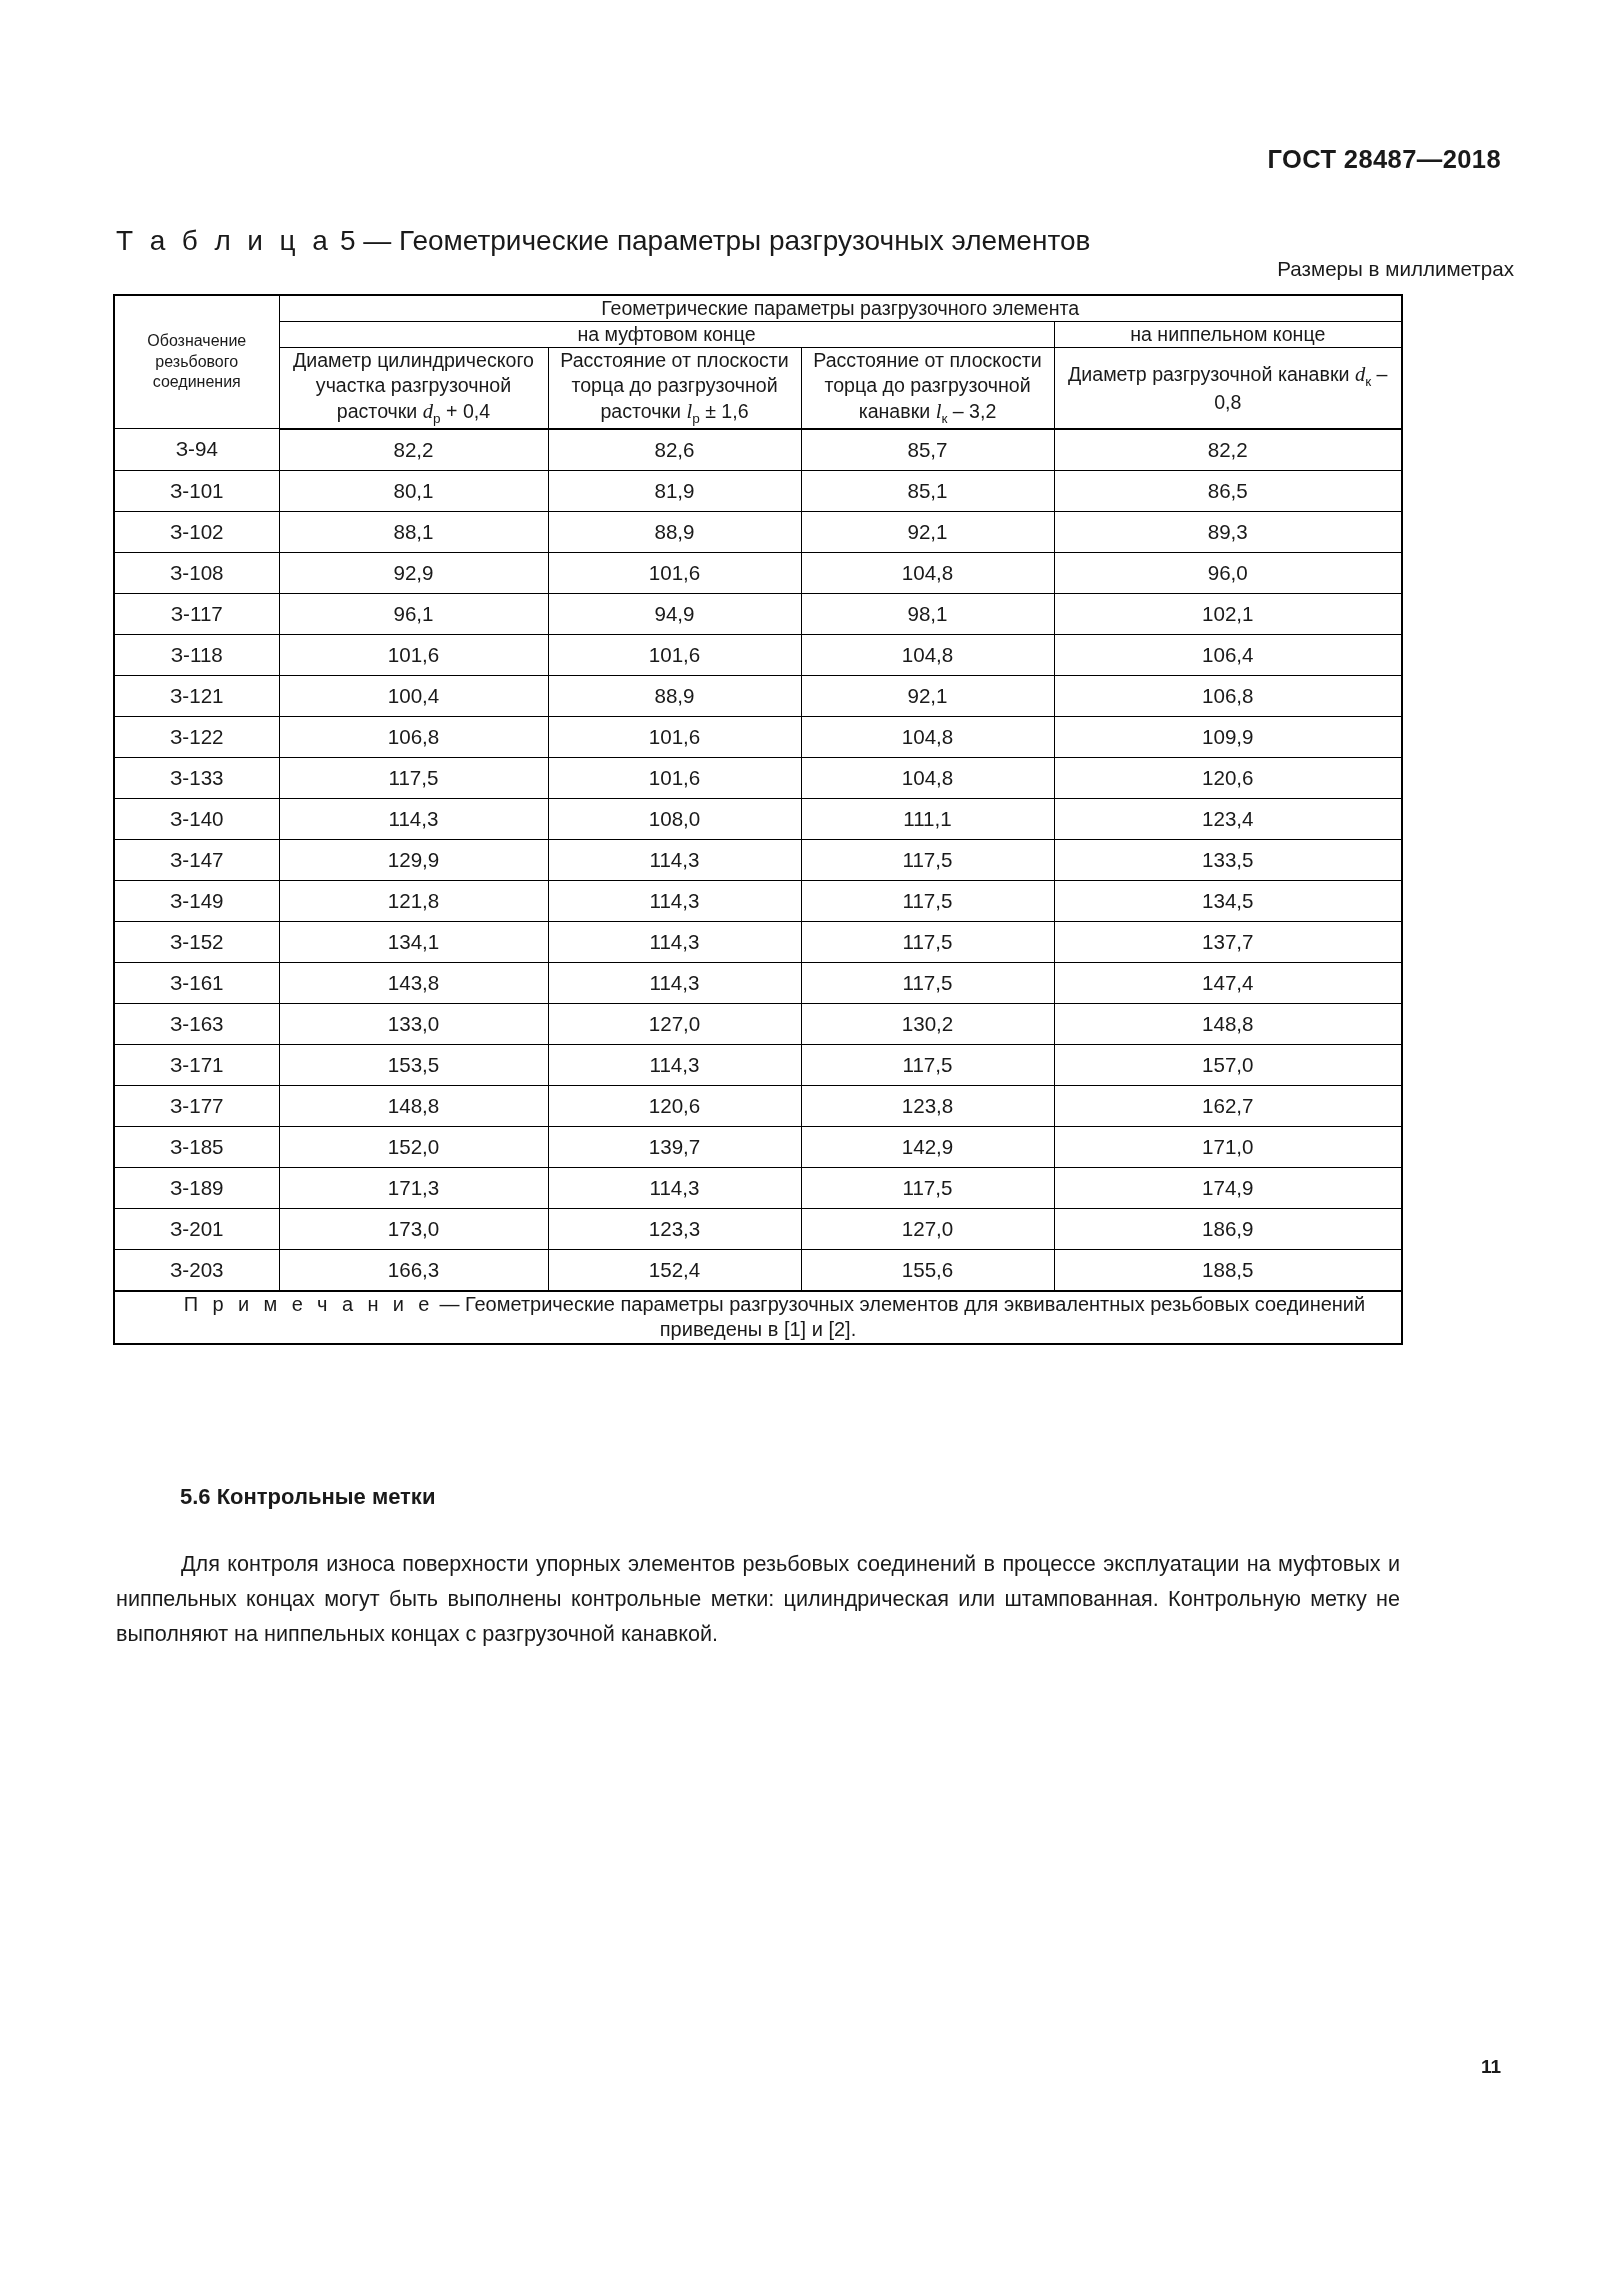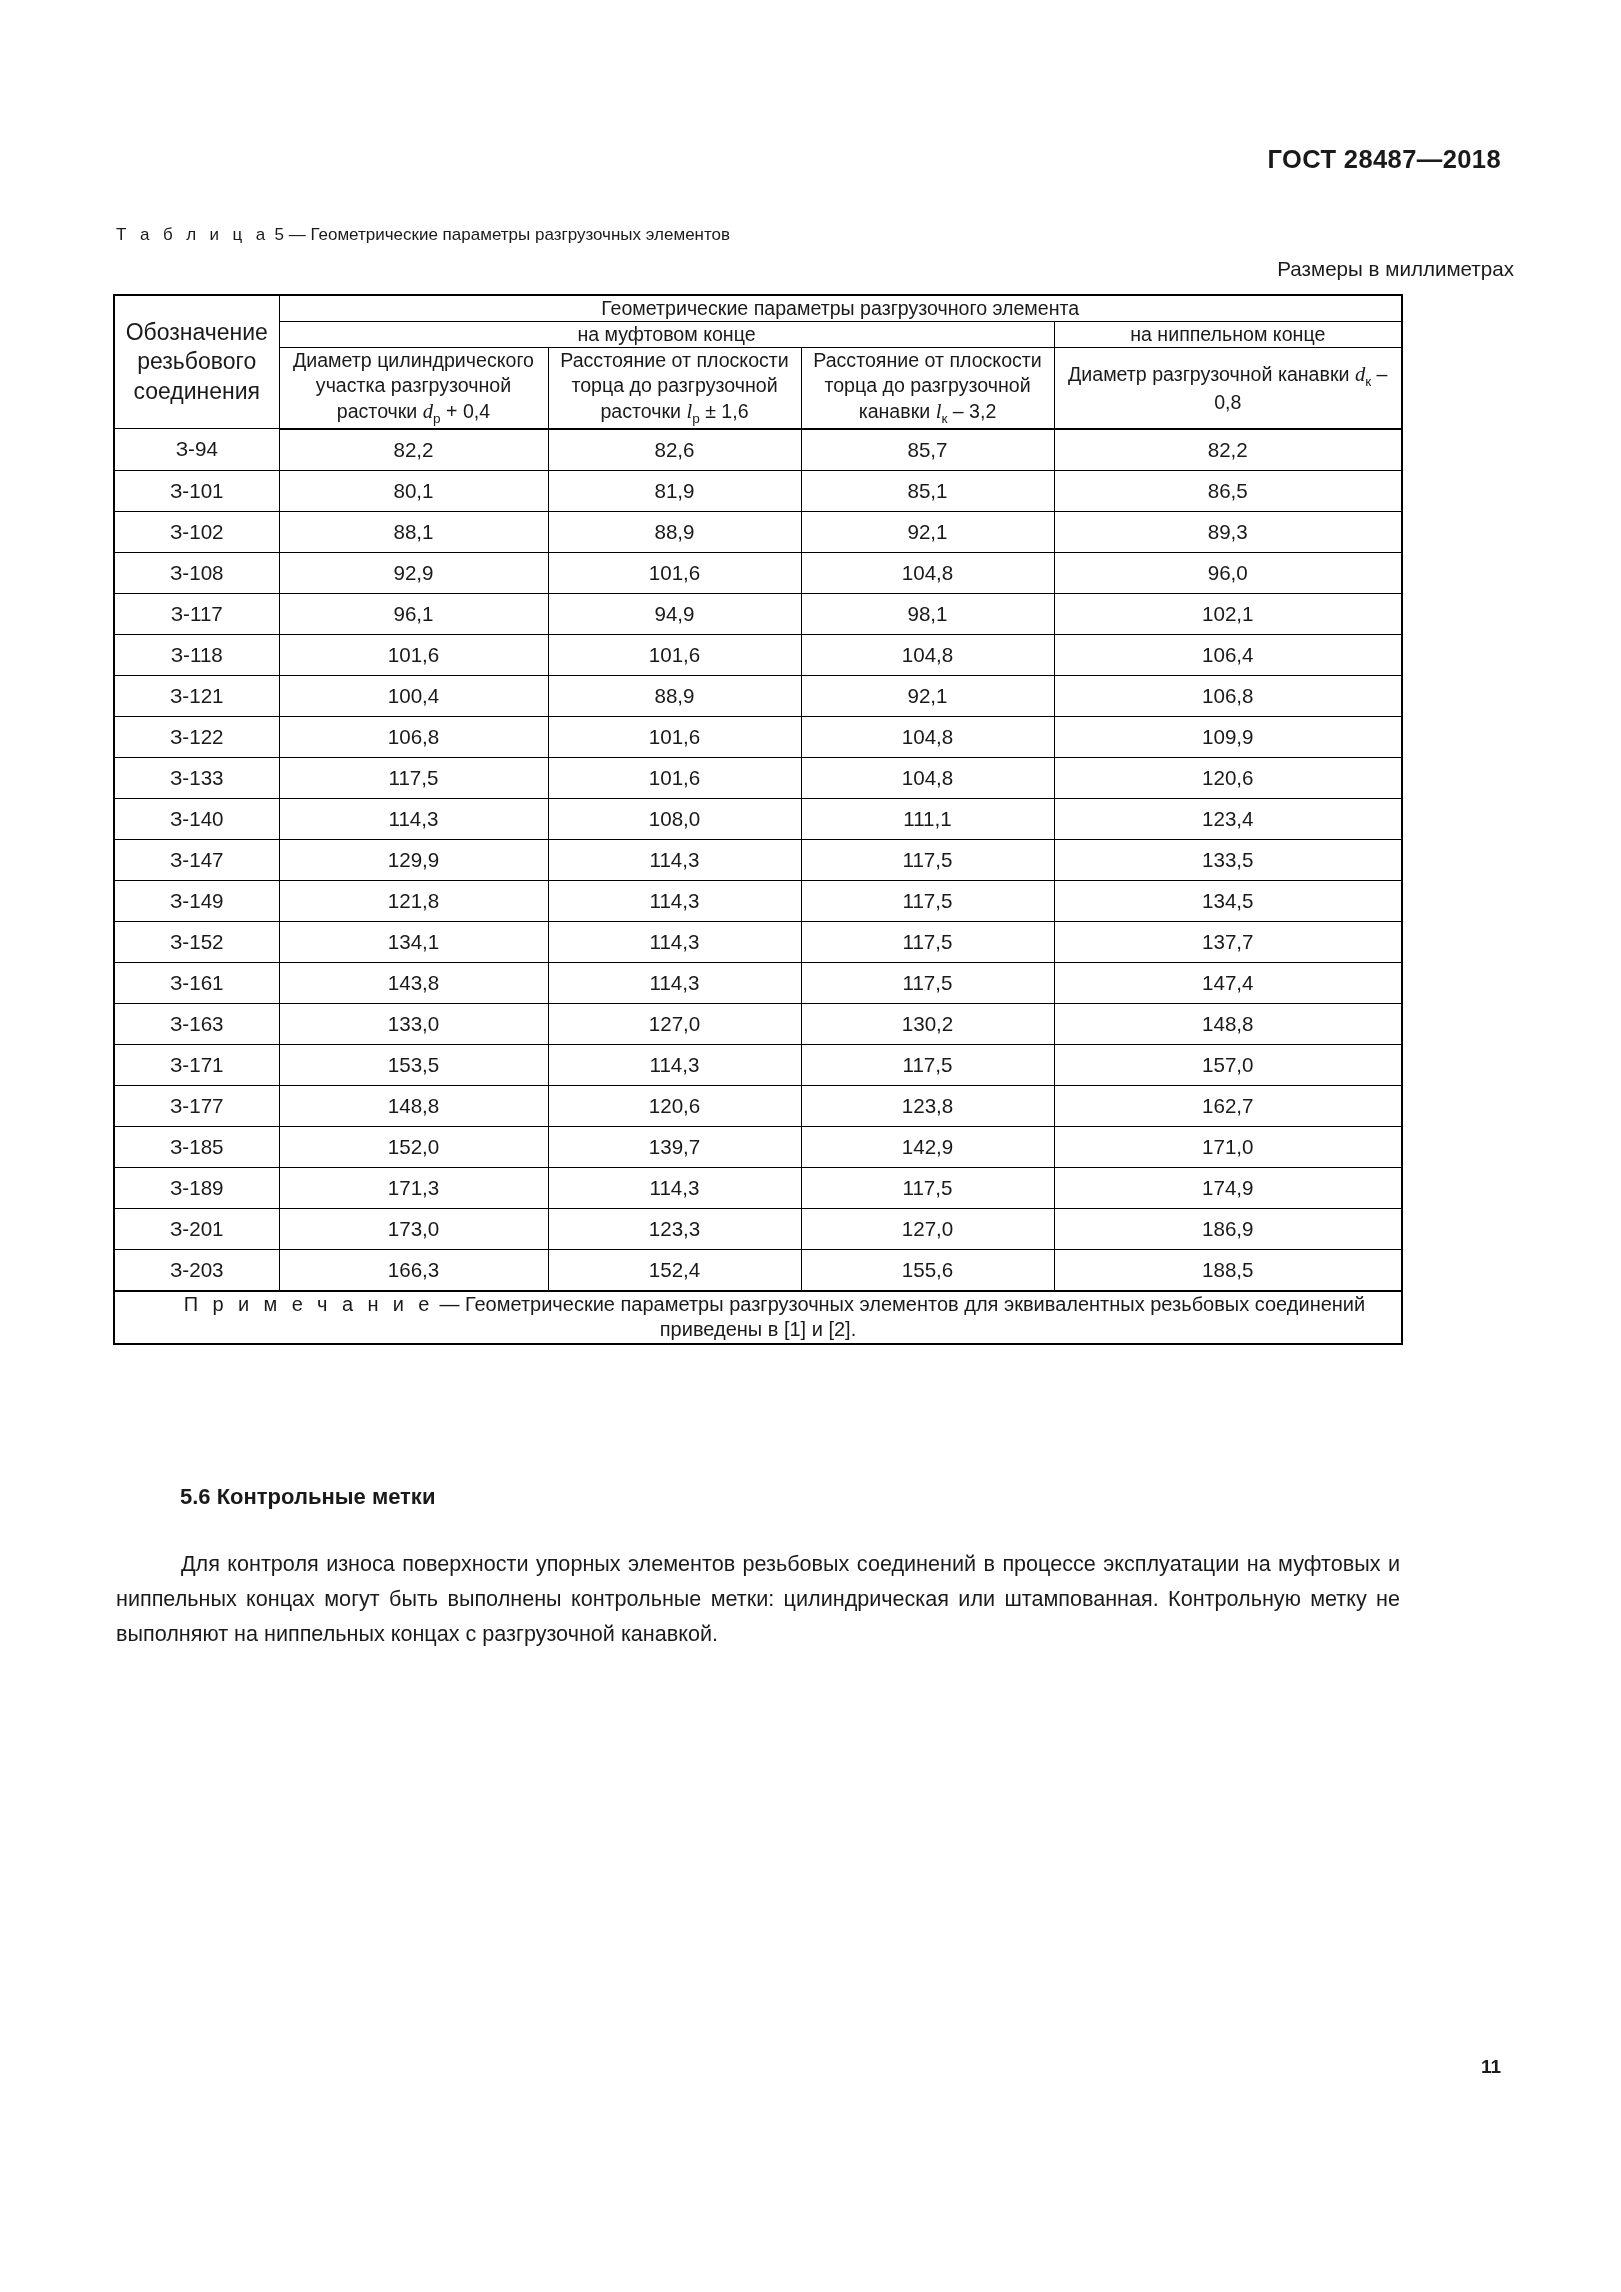--- a/index.html
+++ b/index.html
@@ -33,21 +33,21 @@
     font-weight: bold;
     letter-spacing: 0.4px;
     white-space: nowrap;
   }
 
   
   .table-caption {
     position: absolute;
     left: 116px;
     top: 225px;
-    font-size: 17px;
+    font-size: 28px;
     white-space: nowrap;
   }
   .table-caption .sp {
     letter-spacing: 4.4px;
   }
   .units-line {
     position: absolute;
     right: 107px;
     top: 257px;
     font-size: 20.6px;
@@ -79,21 +79,21 @@
   .bb-thick { border-bottom: 2.9px solid #000 !important; }
   .bl-thick { border-left: 2.9px solid #000 !important; }
   .br-thick { border-right: 2.9px solid #000 !important; }
 
   th.hd {
     font-size: 19.6px;
     padding: 6.9px 7.8px;
   }
   th.hd-tall { padding: 9.8px 9.8px; }
   th.col-desig {
-    font-size: 23px;
+    font-size: 16px;
     padding: 5.9px 5.9px;
   }
   td.cell {
     height: 40px;
     font-size: 20.6px;
   }
   td.cell-desig { font-size: 20.6px; }
 
   var { font-style: italic; font-family: "Liberation Serif", serif; font-size: 20.6px;}
   sub { font-size: 0.66em; font-style: normal; font-family: "Liberation Sans", sans-serif;}

